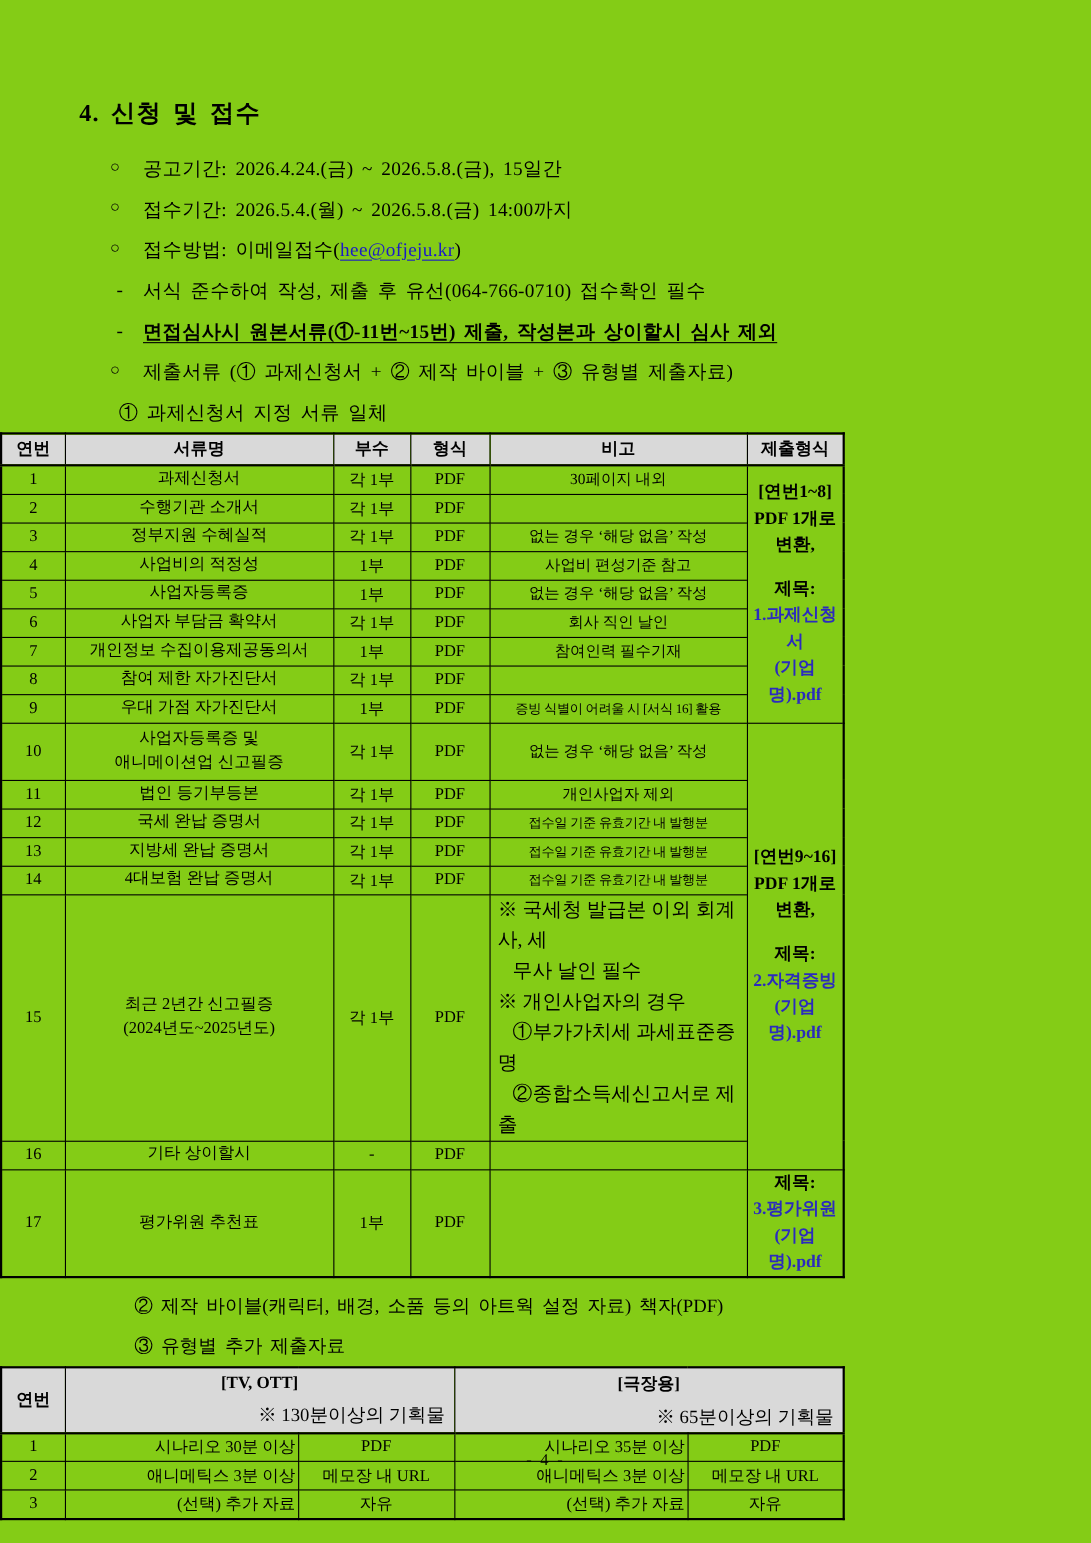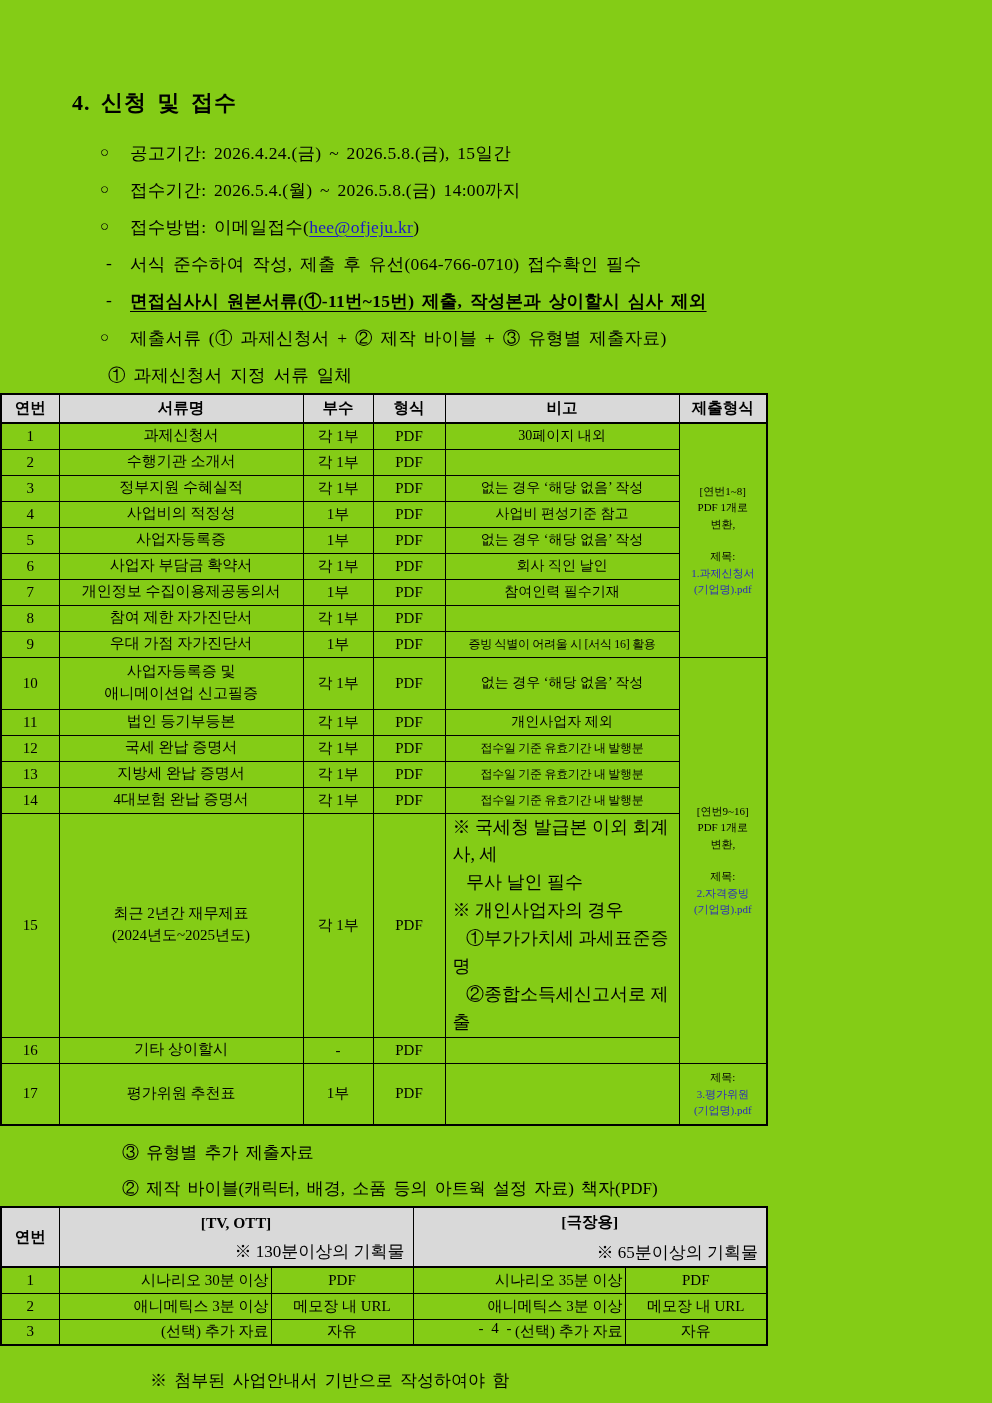--- a/index.html
+++ b/index.html
@@ -30,21 +30,21 @@
   tr.r10{height:52px;}
   tr.r15{height:100px;}
   tr.r17{height:62px;}
   .c-no{text-align:center;}
   .c-name{text-align:center;white-space:pre-line;line-height:1.45;}
   .c-copies{text-align:center;}
   .c-format{text-align:center;font-family:"Liberation Serif","DejaVu Serif",serif;}
   .c-note{text-align:center;font-size:14px;}
   .c-note.small{font-size:12px;letter-spacing:-0.3px;}
   .c-note.left{text-align:left;white-space:pre-line;font-size:18px;line-height:1.55;padding-left:7px;}
-  .c-sub{text-align:center;font-size:11px;line-height:1.5;}
+  .c-sub{text-align:center;font-size:16px;line-height:1.5;font-weight:bold;}
   .sub-block{white-space:pre-line;}
   .sub-title{margin-top:16px;}
   .g3 .sub-title{margin-top:0;}
   .sub-file{color:#2b2bbe;white-space:pre-line;}
   
   .after{margin-top:8px;}
   .line36{height:36px;display:flex;align-items:center;font-size:17px;word-spacing:3px;padding-left:122px;}
   
   .t2{font-size:15px;margin-top:0;}
   .t2 .t2-head th{background:#d9d9d9;font-weight:bold;border-bottom:2px solid #000;}
@@ -223,21 +223,21 @@
     </tr>
     <tr>
       <td class="c-no">14</td>
       <td class="c-name">4대보험 완납 증명서</td>
       <td class="c-copies">각 1부</td>
       <td class="c-format">PDF</td>
       <td class="c-note small">접수일 기준 유효기간 내 발행분</td>
     </tr>
     <tr class="r15">
       <td class="c-no">15</td>
-      <td class="c-name">최근 2년간 재무제표
+      <td class="c-name">최근 2년간 신고필증
 (2024년도~2025년도)</td>
       <td class="c-copies">각 1부</td>
       <td class="c-format">PDF</td>
       <td class="c-note left">※ 국세청 발급본 이외 회계사, 세
 &nbsp;&nbsp;&nbsp;무사 날인 필수
 ※ 개인사업자의 경우
 &nbsp;&nbsp;&nbsp;①부가가치세 과세표준증명
 &nbsp;&nbsp;&nbsp;②종합소득세신고서로 제출</td>
     </tr>
     <tr>
@@ -257,24 +257,24 @@
         <div class="sub-title">제목:</div>
         <div class="sub-file">3.평가위원
 (기업명).pdf</div>
       </td>
     </tr>
   </tbody>
     </table>
 
   <div class="after">
     <div class="line36">
+      <span>② 제작 바이블(캐릭터, 배경, 소품 등의 아트웍 설정 자료) 책자(PDF)</span>
+    </div>
+    <div class="line36">
       <span>③ 유형별 추가 제출자료</span>
-    </div>
-    <div class="line36">
-      <span>② 제작 바이블(캐릭터, 배경, 소품 등의 아트웍 설정 자료) 책자(PDF)</span>
     </div>
   </div>
 
   <table class="t2">
     <colgroup>
       <col style="width:58px">
         <col style="width:212px">
         <col style="width:142px">
       <col style="width:212px">
         <col style="width:142px">

